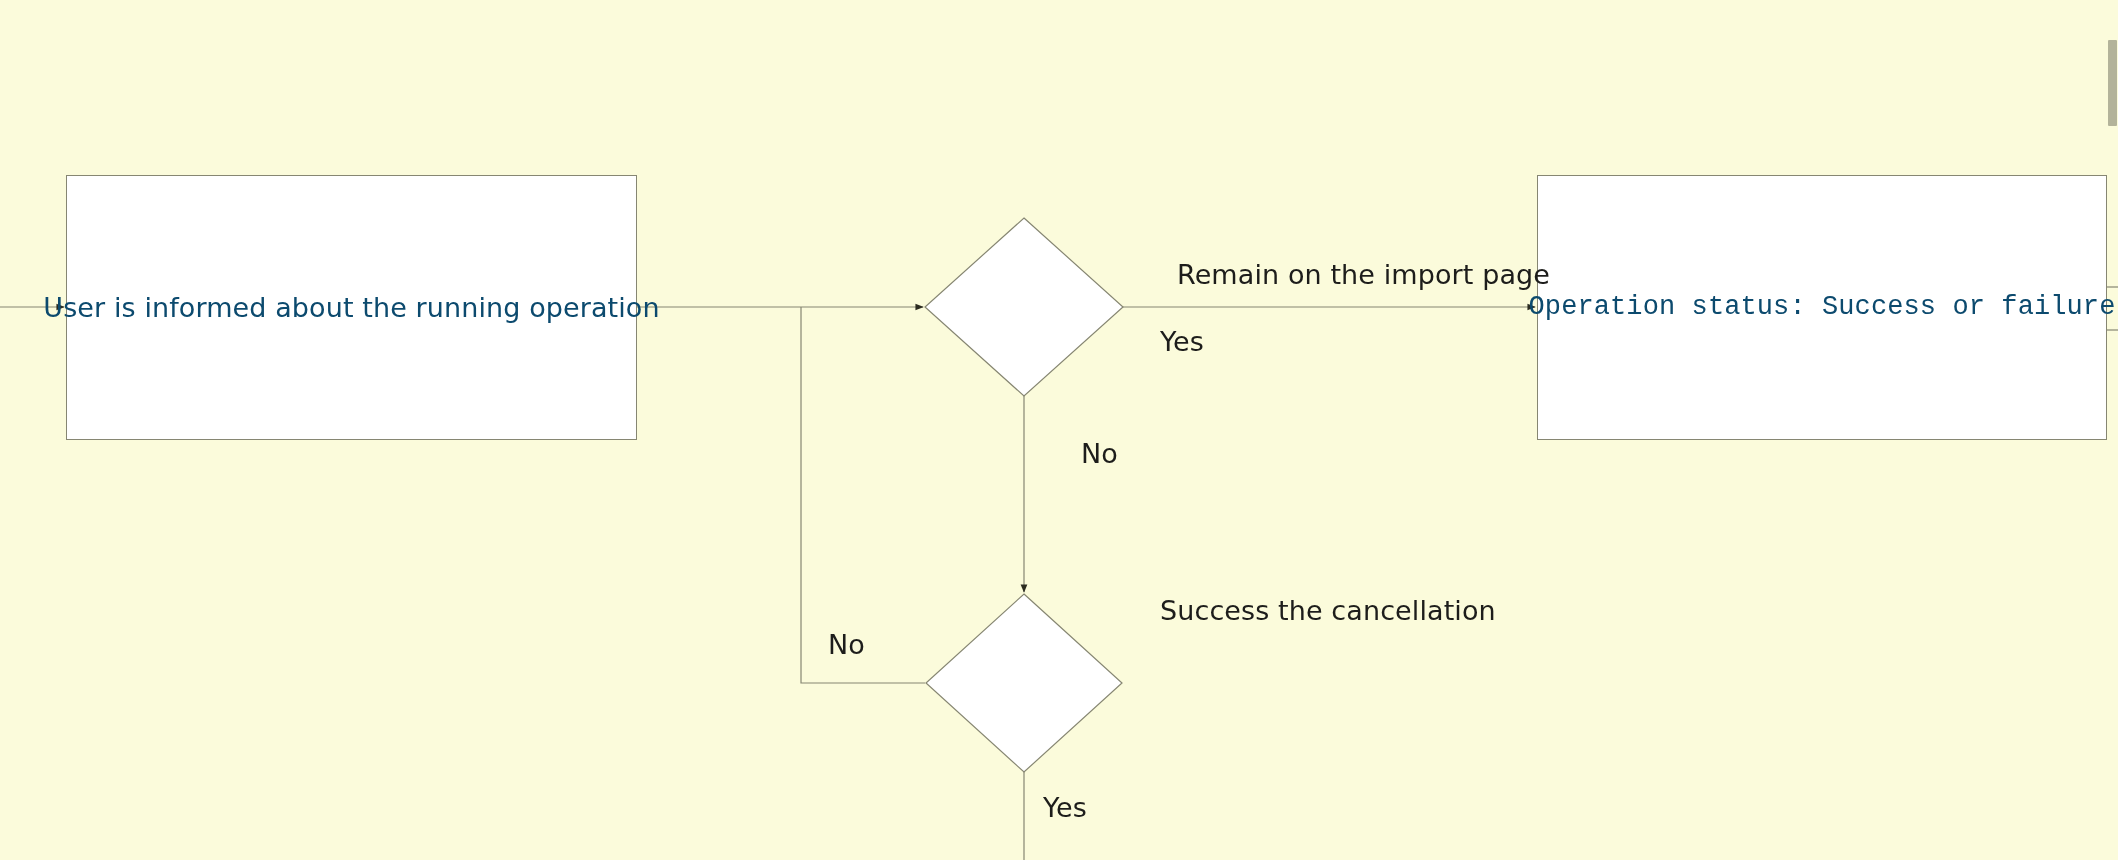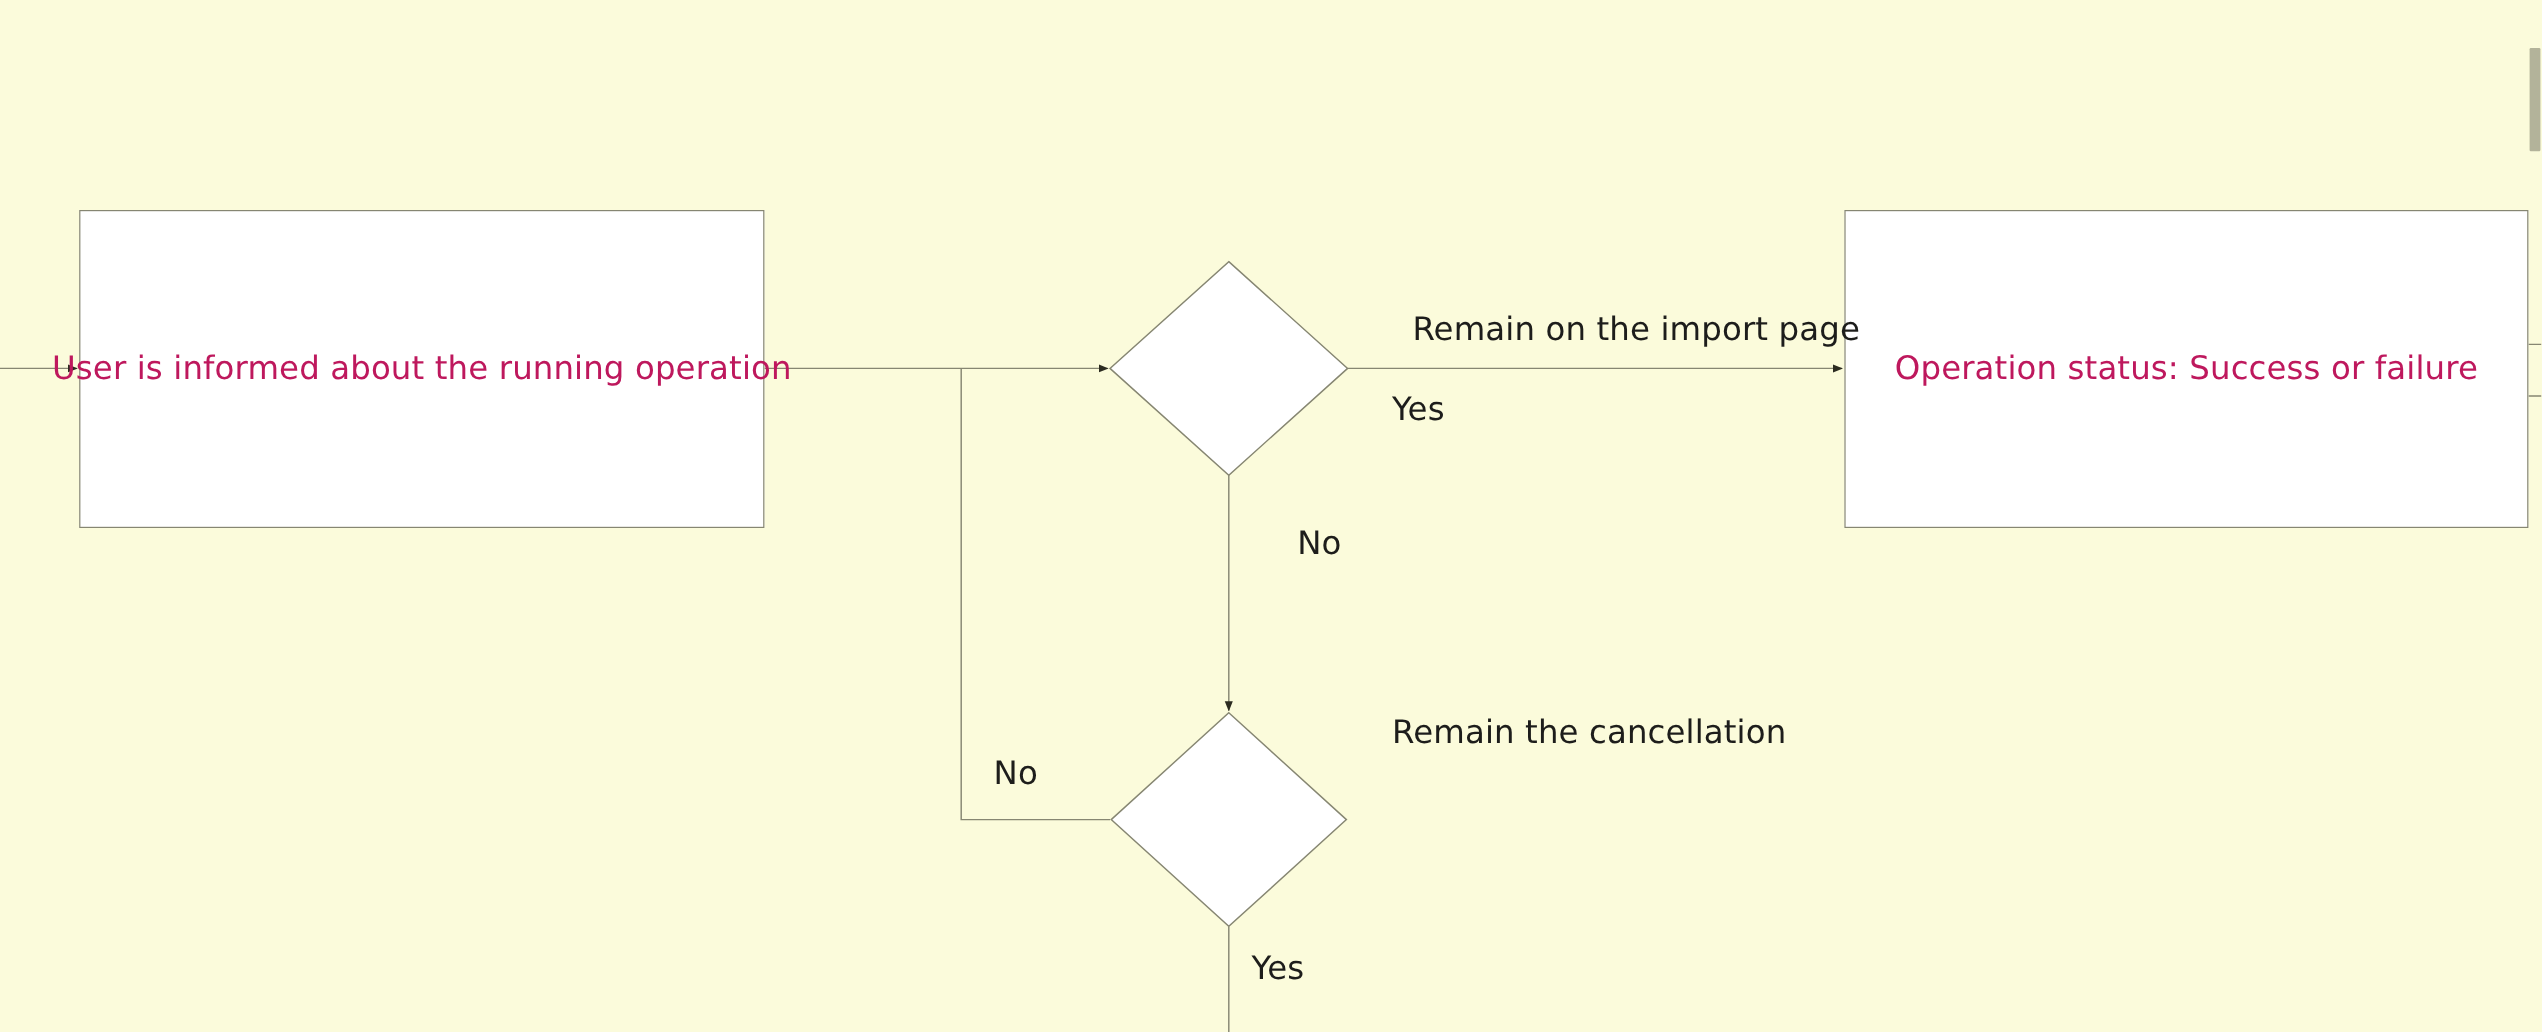--- a/index.html
+++ b/index.html
@@ -29,21 +29,21 @@
   .node-box {
     position: absolute;
     background: #ffffff;
     border: 1px solid #868672;
     box-sizing: border-box;
     display: flex;
     align-items: center;
     justify-content: center;
   }
   .node-label {
-    color: #be185d;
+    color: #0c4a6e;
     font-size: 27px;
     line-height: 1.25;
     text-align: right;
     letter-spacing: 0.1px;
     white-space: nowrap;
   }
   .edge-label {
     position: absolute;
     color: #1d1d1b;
     font-size: 27px;
@@ -114,31 +114,31 @@
 
     <g>
       <polygon points="1024,594 1122,683 1024,772 926,683" fill="#ffffff" stroke="#868672" stroke-width="1.2"></polygon>
     </g>
   </svg>
 
   <div class="node-box" style="left:66px; top:175px; width:571px; height:265px;">
     <span class="node-label">User is informed about the running operation</span>
   </div>
 
-  <div class="node-box" style="left:1537px; top:175px; width:570px; height:265px;">
+  <div class="node-box" style="left:1537px; top:175px; width:570px; height:265px;font-family:Liberation Mono, monospace;">
     <span class="node-label">Operation status: Success or failure</span>
   </div>
 
   <div class="edge-label" style="left:1163px; top:261px;margin-left:14px;">Remain on the import page</div>
 
   <div class="edge-label" style="left:1160px; top:328px;">Yes</div>
 
   <div class="edge-label" style="left:1081px; top:440px;">No</div>
 
-  <div class="edge-label" style="left:1160px; top:597px;">Remain the cancellation</div>
+  <div class="edge-label" style="left:1160px; top:597px;">Success the cancellation</div>
 
   <div class="edge-label" style="left:828px; top:631px;">No</div>
 
   <div class="edge-label" style="left:1043px; top:794px;">Yes</div>
 
   <div id="scrollbar-track">
     <div id="scrollbar-thumb" style="top: 40px; height: 86px; background: rgb(179, 179, 154);"></div>
   </div>
 
 </div>

